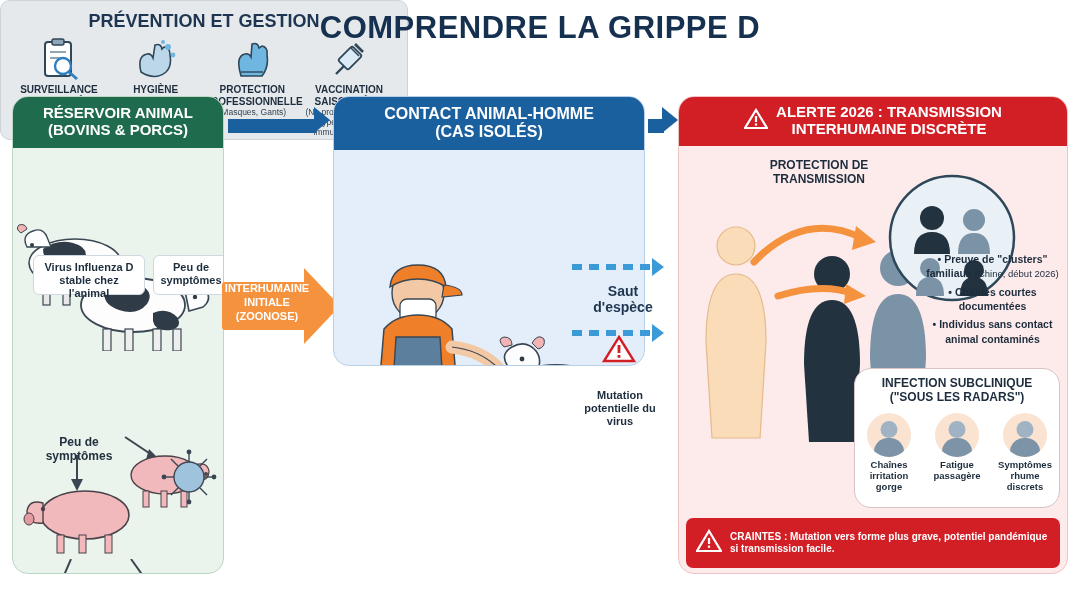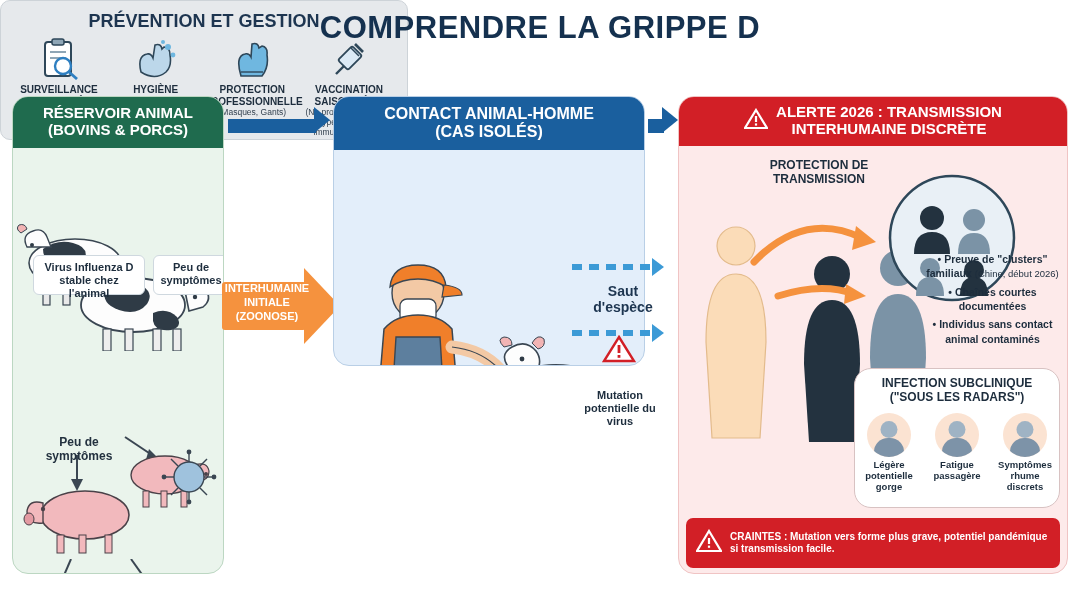--- a/index.html
+++ b/index.html
@@ -503,21 +503,21 @@
     <div class="sc-title">
       <span>INFECTION SUBCLINIQUE</span><br>
       <span>("SOUS LES RADARS")</span>
     </div>
     <div class="sc-items">
       <div class="sc-item">
         <div class="sc-face">
             <div class="head"></div>
             <div class="body"></div>
           </div>
-        <div class="sc-label">Légère potentielle gorge</div>
+        <div class="sc-label">Chaînes irritation gorge</div>
       </div>
       <div class="sc-item">
         <div class="sc-face">
             <div class="head"></div>
             <div class="body"></div>
           </div>
         <div class="sc-label">Fatigue passagère</div>
       </div>
       <div class="sc-item">
         <div class="sc-face">

